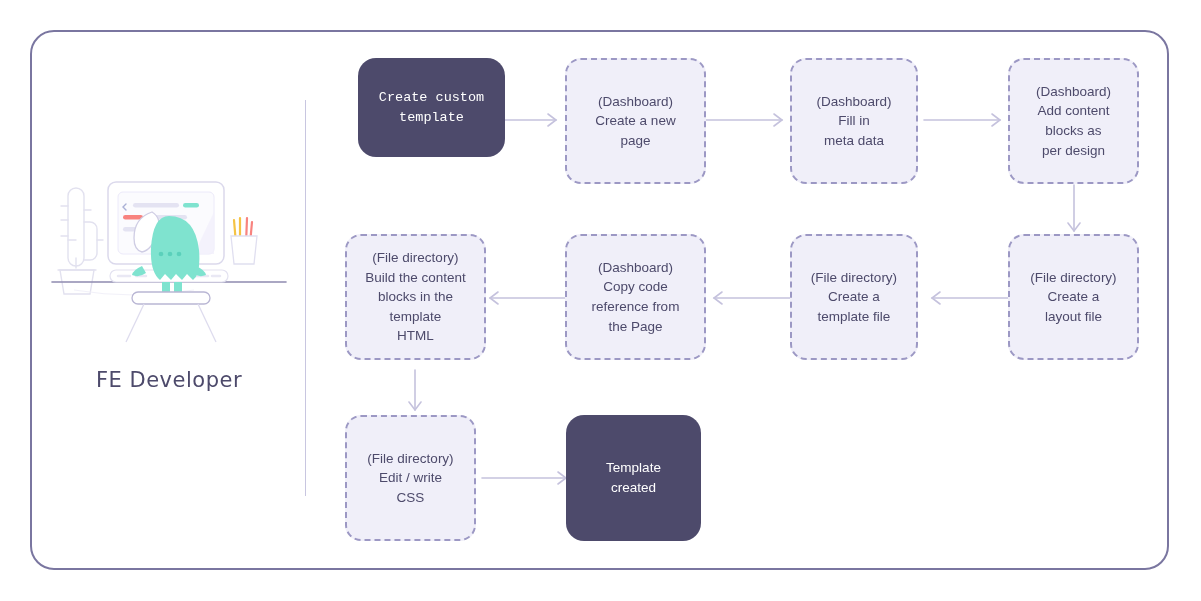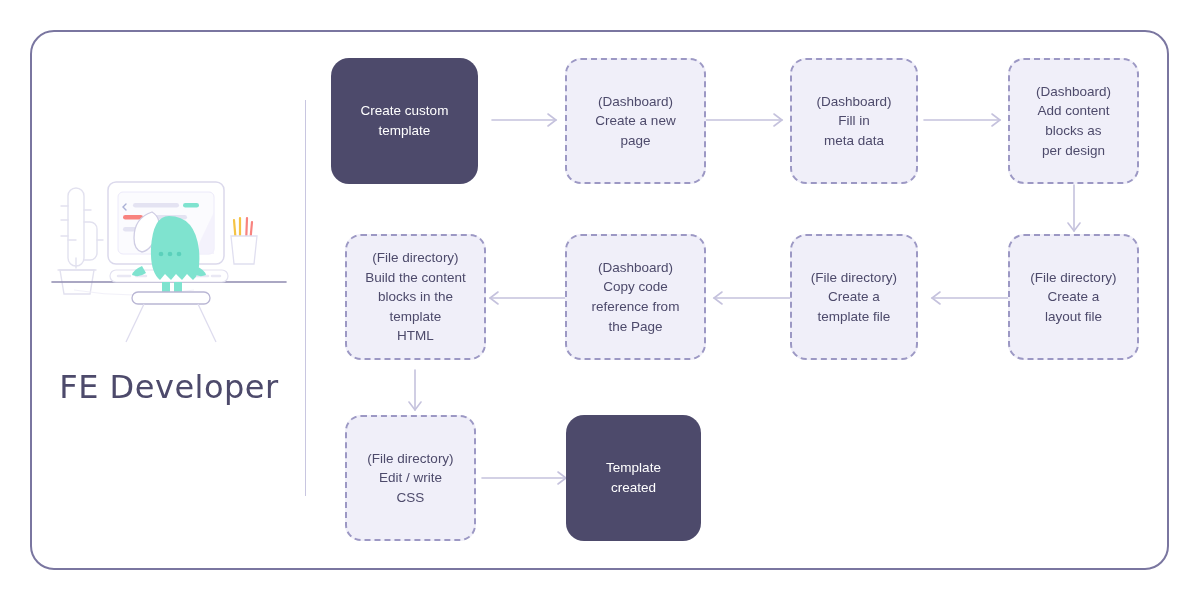--- a/index.html
+++ b/index.html
@@ -44,21 +44,21 @@
     top: 0;
     width: 250px;
     height: 185px;
   }
   .persona-label {
     position: absolute;
     left: 0;
     top: 198px;
     width: 250px;
     text-align: center;
-    font-size: 32px;
+    font-size: 21px;
     letter-spacing: 0.5px;
     color: #4d4a6b;
     font-family: "DejaVu Sans", sans-serif;
     font-weight: 400;
   }
   .divider {
     position: absolute;
     left: 305px;
     top: 100px;
     width: 1px;
@@ -239,21 +239,21 @@
   </div>
   <div class="conn" style="left:482px; top:468px;">
     <svg width="92" height="20">
         <g stroke="#c5c2dd" stroke-width="1.6" fill="none" stroke-linecap="round">
       <path d="M0 10 H84"></path>
           <path d="M76 4 L84 10 L76 16"></path>
         </g>
       </svg>
   </div>
 
-  <div class="node solid" style="left:331px; top:58px; width:147px; height:126px;">
+  <div class="node solid" style="left:358px; top:58px; width:147px; height:99px;font-family:Liberation Mono, monospace;">
     <span>Create custom
 template</span>
   </div>
 
   <div class="node dashed" style="left:565px; top:58px; width:141px; height:126px;">
     <span>(Dashboard)
 Create a new
 page</span>
   </div>
 

